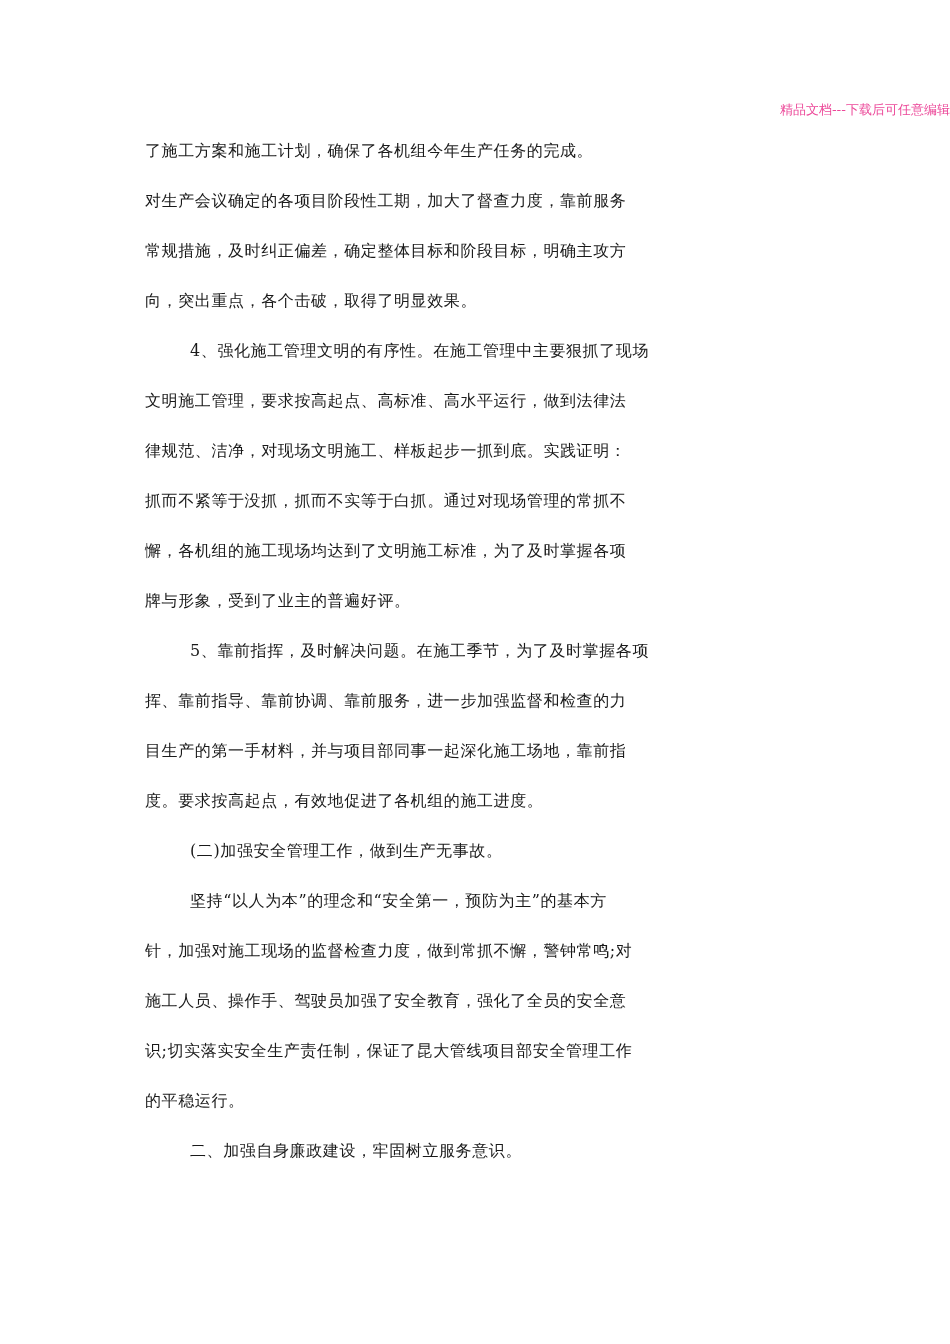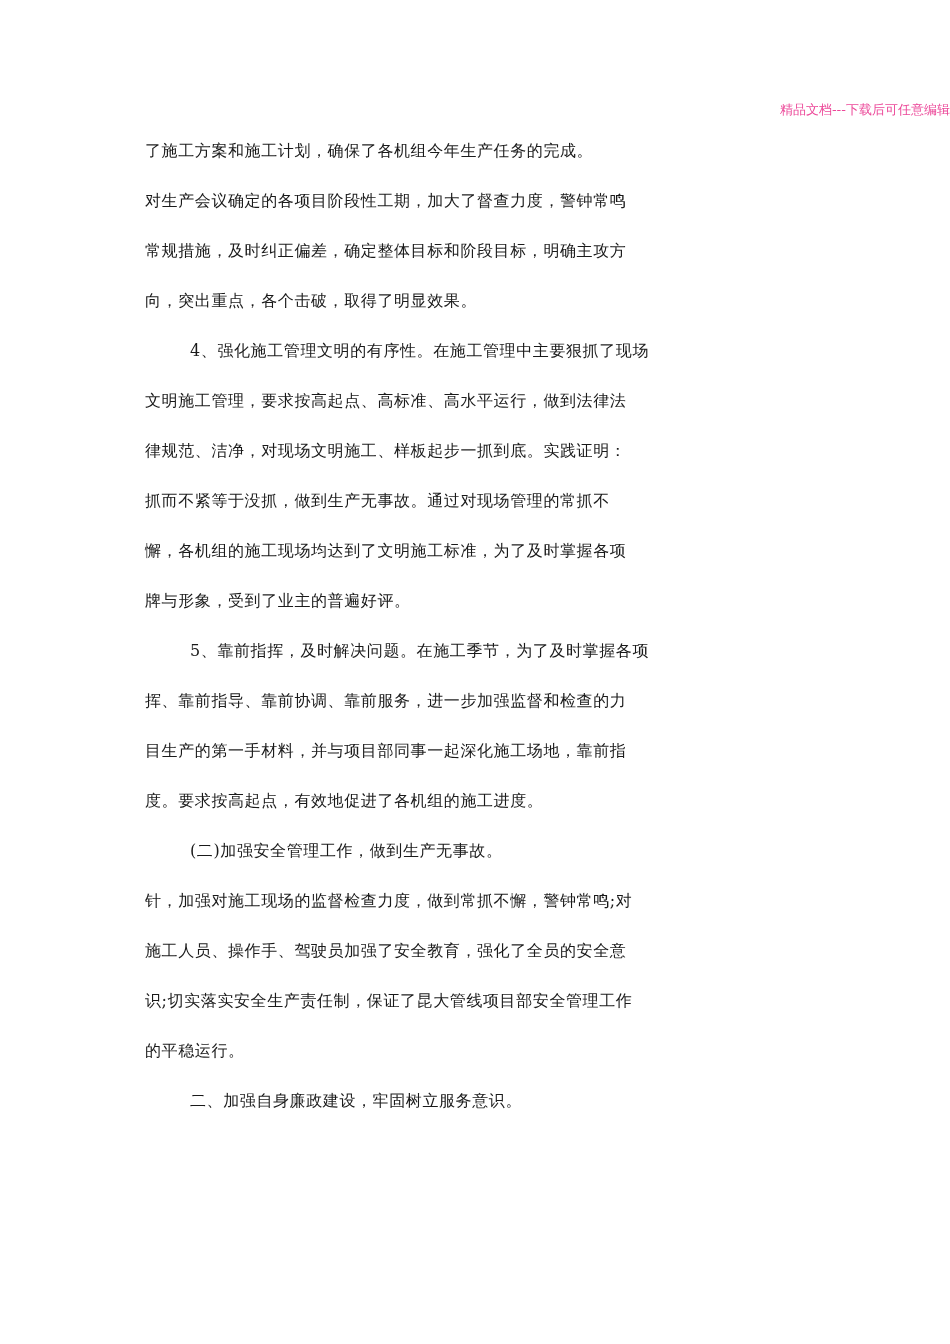--- a/index.html
+++ b/index.html
@@ -44,32 +44,33 @@
       padding-left: 45px;
     }
   </style>
 </head>
 <body>
 
 <div class="page-header">精品文档---下载后可任意编辑</div>
 
 <div class="content">
   <div class="line">了施工方案和施工计划，确保了各机组今年生产任务的完成。</div>
-  <div class="line">对生产会议确定的各项目阶段性工期，加大了督查力度，警钟常鸣</div>
+  <div class="line">对生产会议确定的各项目阶段性工期，加大了督查力度，靠前服务</div>
   <div class="line">常规措施，及时纠正偏差，确定整体目标和阶段目标，明确主攻方</div>
   <div class="line">向，突出重点，各个击破，取得了明显效果。</div>
   <div class="line indent">4、强化施工管理文明的有序性。在施工管理中主要狠抓了现场</div>
   <div class="line">文明施工管理，要求按高起点、高标准、高水平运行，做到法律法</div>
   <div class="line">律规范、洁净，对现场文明施工、样板起步一抓到底。实践证明：</div>
-  <div class="line">抓而不紧等于没抓，做到生产无事故。通过对现场管理的常抓不</div>
+  <div class="line">抓而不紧等于没抓，抓而不实等于白抓。通过对现场管理的常抓不</div>
   <div class="line">懈，各机组的施工现场均达到了文明施工标准，为了及时掌握各项</div>
   <div class="line">牌与形象，受到了业主的普遍好评。</div>
   <div class="line indent">5、靠前指挥，及时解决问题。在施工季节，为了及时掌握各项</div>
   <div class="line">挥、靠前指导、靠前协调、靠前服务，进一步加强监督和检查的力</div>
   <div class="line">目生产的第一手材料，并与项目部同事一起深化施工场地，靠前指</div>
   <div class="line">度。要求按高起点，有效地促进了各机组的施工进度。</div>
   <div class="line indent">(二)加强安全管理工作，做到生产无事故。</div>
+  <div class="line indent">坚持“以人为本”的理念和“安全第一，预防为主”的基本方</div>
   <div class="line">针，加强对施工现场的监督检查力度，做到常抓不懈，警钟常鸣;对</div>
   <div class="line">施工人员、操作手、驾驶员加强了安全教育，强化了全员的安全意</div>
   <div class="line">识;切实落实安全生产责任制，保证了昆大管线项目部安全管理工作</div>
   <div class="line">的平稳运行。</div>
   <div class="line indent">二、加强自身廉政建设，牢固树立服务意识。</div>
 </div>
 
 </body></html>

